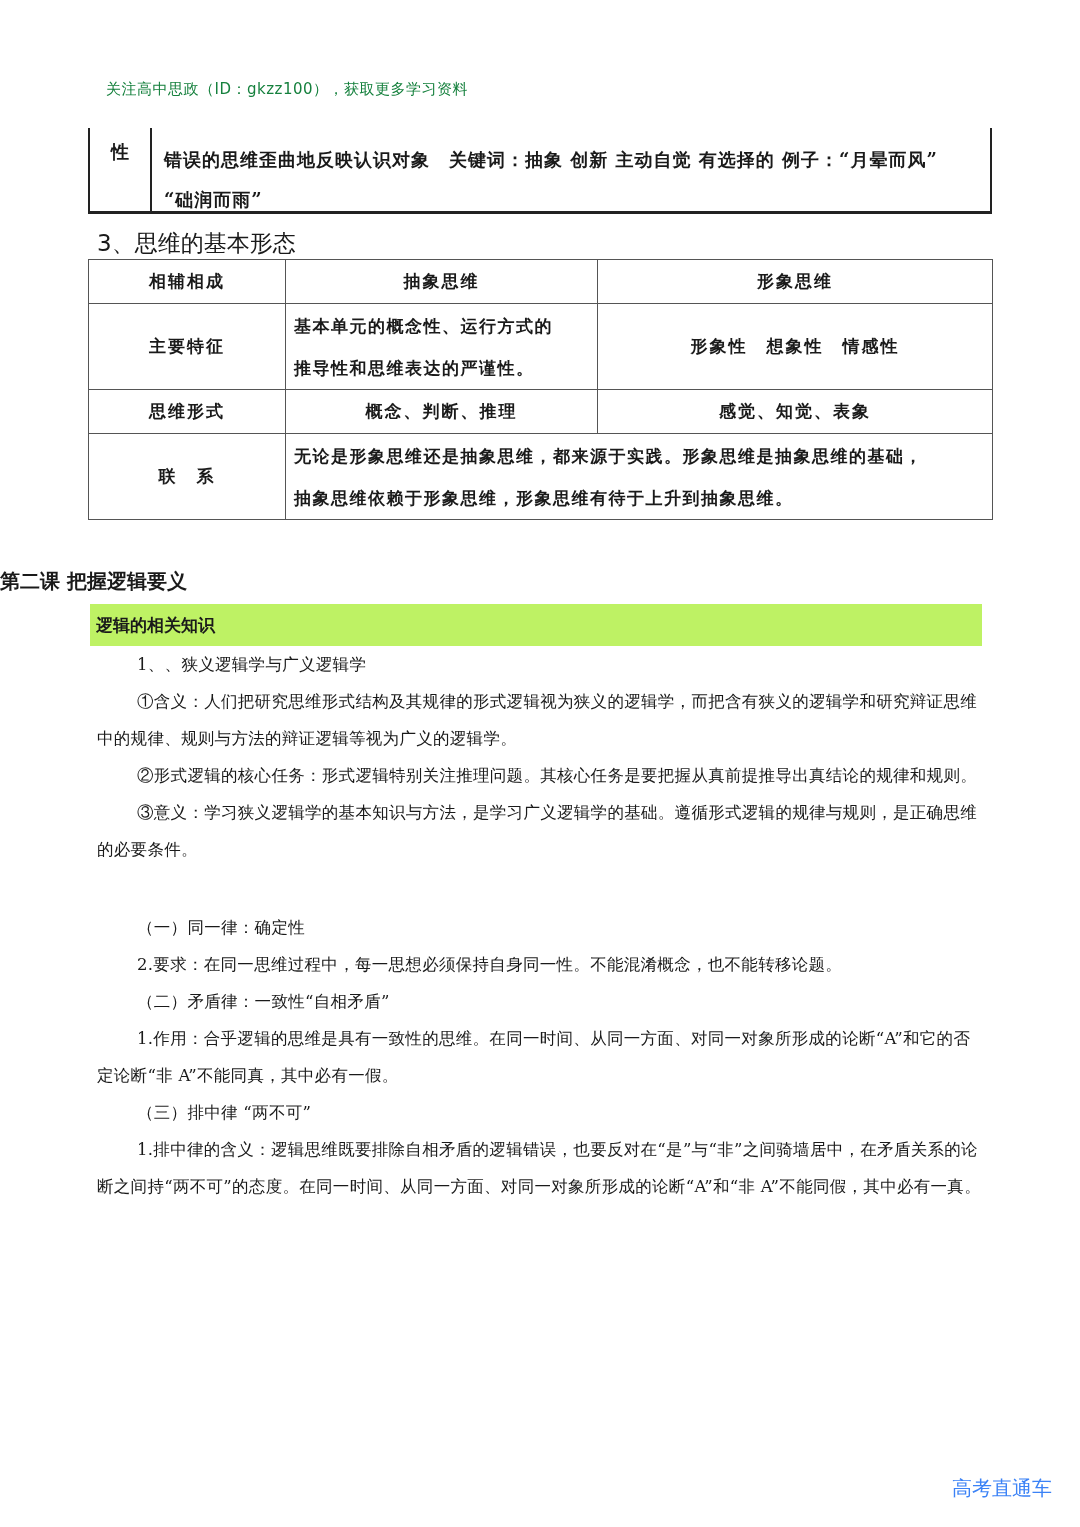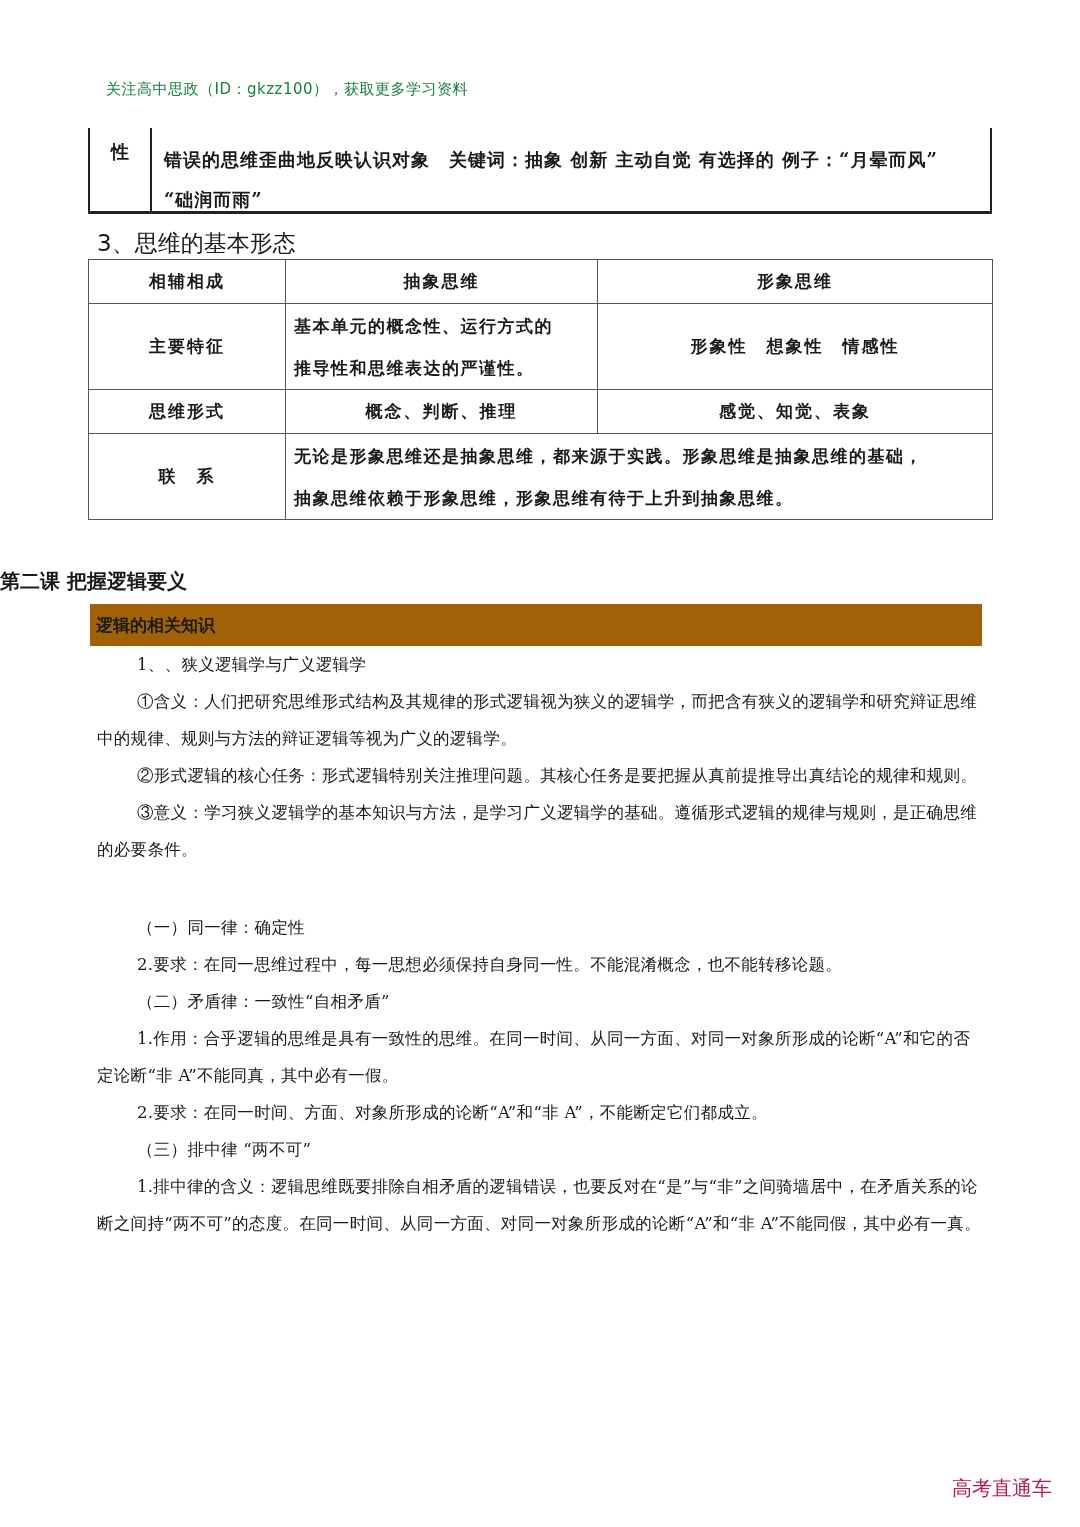--- a/index.html
+++ b/index.html
@@ -43,39 +43,39 @@
       padding: 0 8px;
     }
     table.forms td.left-align { text-align: left; line-height: 42px; letter-spacing: 1.5px; }
     .lesson-title {
       position: absolute; left: 0; width: 952px; top: 568px;
       text-align: left; font-family: "DejaVu Sans", "Liberation Sans", sans-serif;
       font-size: 20px; font-weight: bold;
     }
     .highlight-bar {
       position: absolute; left: 90px; top: 604px; width: 892px; height: 42px;
-      background: #a16207;
+      background: #bef264;
     }
     .highlight-bar span {
       position: absolute; left: 6px; top: 10px;
       font-family: "DejaVu Sans", "Liberation Sans", sans-serif;
       font-size: 17px; font-weight: bold;
     }
     .body-text {
       position: absolute; left: 97px; width: 886px;
       font-size: 16.5px; line-height: 37px; letter-spacing: 0.3px;
     }
     .para { margin: 0; }
     .indent1 { text-indent: 40px; }
     .indent2 { padding-left: 40px; }
     .bold-heading { font-family: "DejaVu Sans", "Liberation Sans", sans-serif; font-weight: bold; }
     .watermark {
       position: absolute; right: 28px; top: 1475px;
       font-family: "DejaVu Sans", "Liberation Sans", sans-serif;
-      font-size: 20px; color: #be185d;
+      font-size: 20px; color: #3b82f6;
     }
   </style>
 </head>
 <body>
 
 <div class="header-note">关注高中思政（ID：gkzz100），获取更多学习资料</div>
 
 <div class="frag-table">
   <div class="frag-left">性</div>
   <div class="frag-right">
@@ -132,18 +132,17 @@
   <p class="para indent1">①含义：人们把研究思维形式结构及其规律的形式逻辑视为狭义的逻辑学，而把含有狭义的逻辑学和研究辩证思维中的规律、规则与方法的辩证逻辑等视为广义的逻辑学。</p>
   <p class="para indent1">②形式逻辑的核心任务：形式逻辑特别关注推理问题。其核心任务是要把握从真前提推导出真结论的规律和规则。</p>
   <p class="para indent1">③意义：学习狭义逻辑学的基本知识与方法，是学习广义逻辑学的基础。遵循形式逻辑的规律与规则，是正确思维的必要条件。</p>
 </div>
 
 <div class="body-text" style="top:909px">
   <p class="para indent2">（一）同一律：确定性</p>
   <p class="para indent1">2.要求：在同一思维过程中，每一思想必须保持自身同一性。不能混淆概念，也不能转移论题。</p>
   <p class="para indent2">（二）矛盾律：一致性“自相矛盾”</p>
   <p class="para indent1">1.作用：合乎逻辑的思维是具有一致性的思维。在同一时间、从同一方面、对同一对象所形成的论断“A”和它的否定论断“非 A”不能同真，其中必有一假。</p>
-  <p class="para indent1">2.要求：在同一时间、方面、对象所形成的论断“A”和“非 A”，不能断定它们都成立。</p>
   <p class="para indent2">（三）排中律 “两不可”</p>
   <p class="para indent1">1.排中律的含义：逻辑思维既要排除自相矛盾的逻辑错误，也要反对在“是”与“非”之间骑墙居中，在矛盾关系的论断之间持“两不可”的态度。在同一时间、从同一方面、对同一对象所形成的论断“A”和“非 A”不能同假，其中必有一真。</p>
 </div>
 
 <div class="watermark">高考直通车</div>
 
 </body></html>

